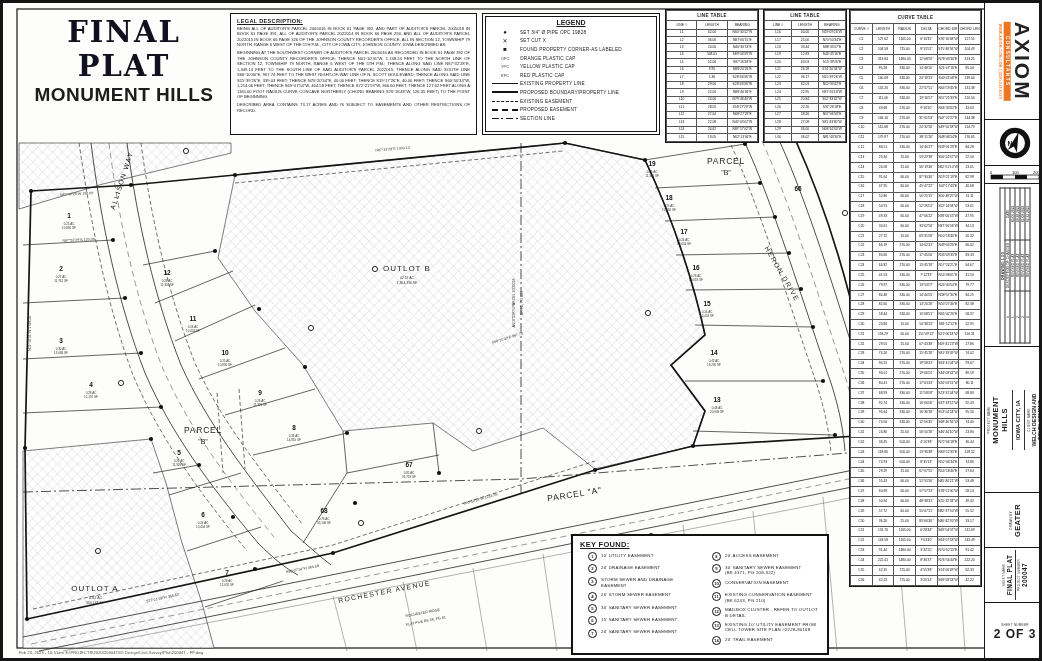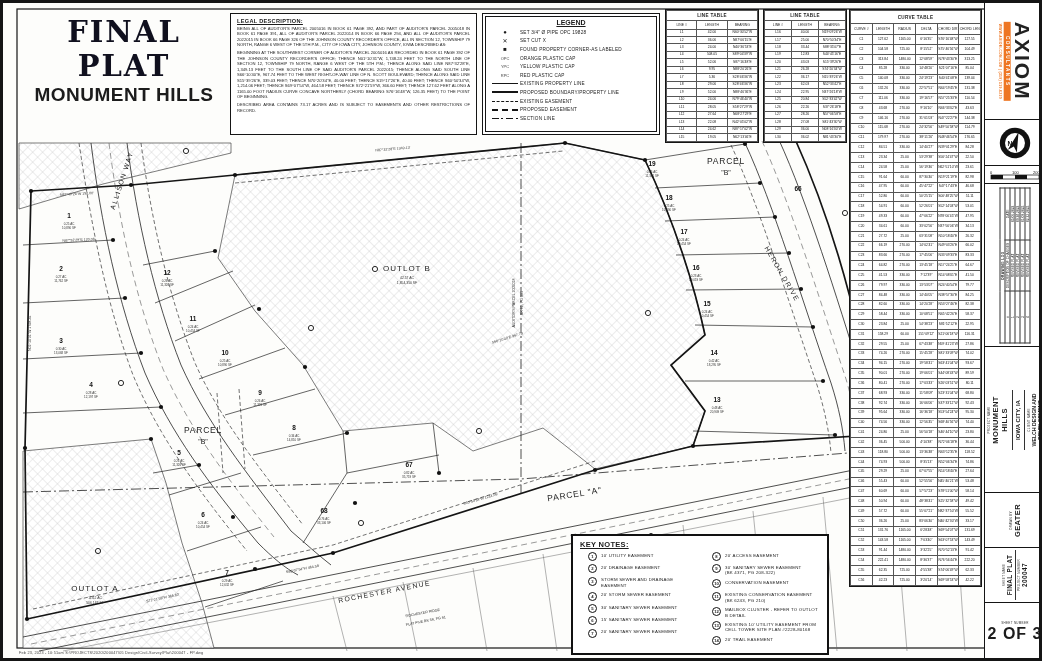--- a/index.html
+++ b/index.html
@@ -70,21 +70,21 @@
   .logo-contact{font-size:3.4px;font-weight:bold;text-align:center;letter-spacing:.3px;margin-top:1.5px;}
   .dl-table{border-collapse:collapse;table-layout:fixed;}
   .dl-table th,.dl-table td{border:.5px solid #333;font-size:3.3px;padding:0 1px;text-align:center;font-weight:normal;}
   .dl-ttl{font-size:4.2px;font-weight:bold !important;letter-spacing:.4px;}
   .pj-label{font-size:3px;color:#333;letter-spacing:.3px;}
   .pj-name{font-size:7.5px;font-weight:bold;letter-spacing:.4px;}
   .pj-loc{font-size:6px;font-weight:bold;}
   .pj-client{font-size:5.2px;font-weight:bold;}
   .pj-row{text-align:center;padding:1px 0;}
   .pj-div{border-top:.8px solid #333;margin:1.5px 0;}
-  .page-num{font-size:16px;font-weight:bold;letter-spacing:1px;}
+  .page-num{font-size:12px;font-weight:bold;letter-spacing:1px;}
 
   
   .footer{left:16px;top:648px;font-size:3.8px;color:#444;letter-spacing:.2px;}
 
   
   .lotnum{font-size:6.5px;font-weight:bold;fill:#111;}
   .lotarea{font-size:3px;fill:#333;}
   .outlot{font-size:8px;letter-spacing:1px;fill:#222;}
   .outarea{font-size:3.4px;fill:#333;}
   .parcel{font-size:8.5px;letter-spacing:.8px;fill:#222;}
@@ -1061,21 +1061,21 @@
             <td>725.00</td>
             <td>3°20'14"</td>
             <td>S69°58'53"W</td>
             <td>42.22</td>
           </tr>
         </tbody>
       </table>
     </div>
 
   <div class="abs keynotes">
-    <h4>KEY NOTES:</h4>
+    <h4>KEY FOUND:</h4>
     <div class="kn-cols">
       <div class="kn-col" id="kn-left">
           <div class="kn-item">
             <span class="kn-num">1</span>
             <span class="kn-txt">10' UTILITY EASEMENT</span>
           </div>
           <div class="kn-item">
             <span class="kn-num">2</span>
             <span class="kn-txt">20' DRAINAGE EASEMENT</span>
           </div>

